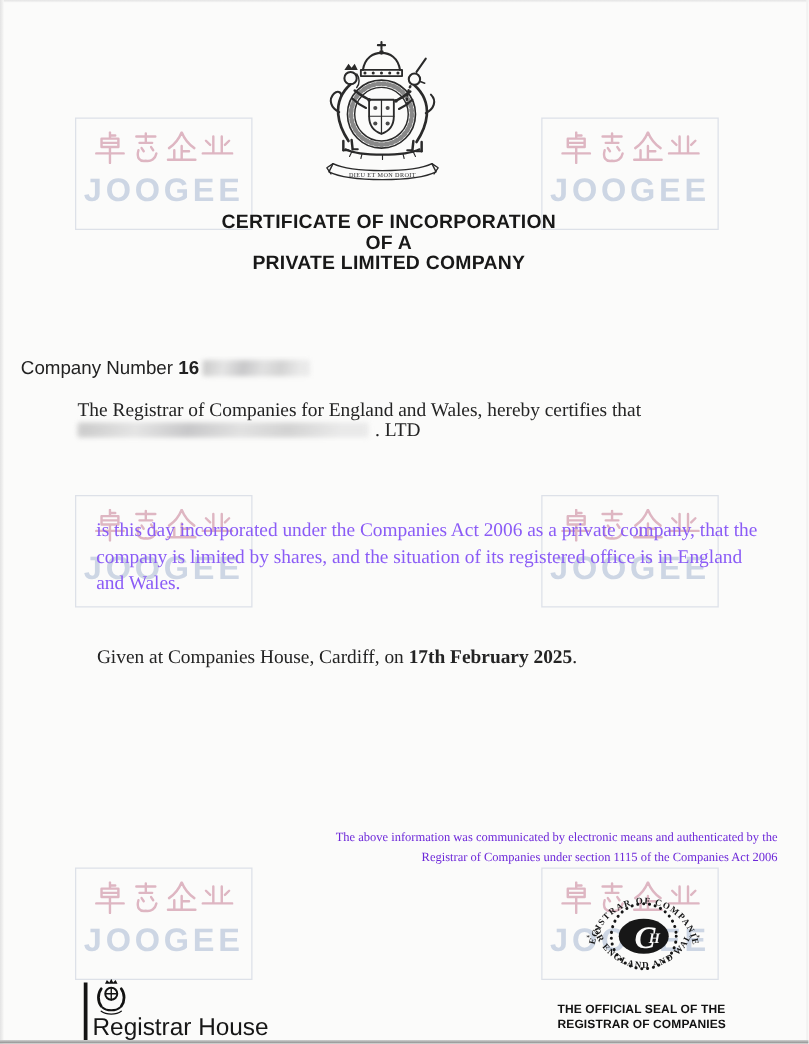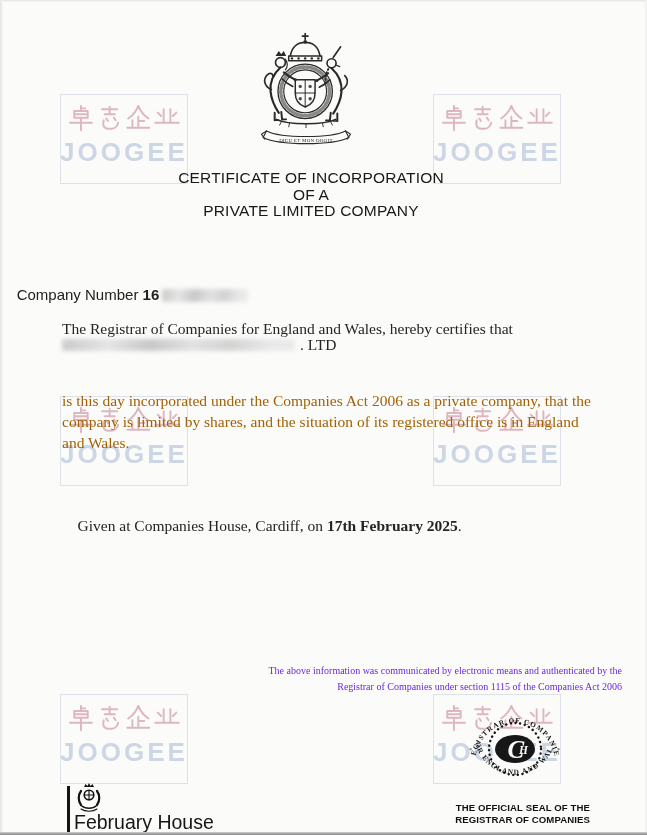--- a/index.html
+++ b/index.html
@@ -8,56 +8,56 @@
     background:#fbfbfa;overflow:hidden;
     font-family:"Liberation Serif",serif;color:#222;
   }
   
   .edge-top{position:absolute;left:0;top:0;width:647px;height:2px;background:linear-gradient(180deg,#e4e4e4,#f7f7f6);z-index:6;}
   .edge-left{position:absolute;left:0;top:0;width:3px;height:835px;background:linear-gradient(90deg,#e3e3e3,#f7f7f6);z-index:6;}
   .edge-right{position:absolute;right:0;top:0;width:2px;height:835px;background:#f2f2f1;z-index:6;}
   .edge-bottom{position:absolute;left:0;bottom:0;width:647px;height:3px;background:linear-gradient(0deg,#868686,#cfcfcf);z-index:6;}
 
   
-  .wm{position:absolute;width:128px;height:90px;box-sizing:border-box;
+  .wm{position:absolute;width:142px;height:90px;box-sizing:border-box;
       border:1px solid rgba(185,194,210,0.45);z-index:1;
       display:flex;flex-direction:column;align-items:center;padding-top:10px;}
   .wm .cn-glyphs{opacity:.85;}
   .wm .en{font-family:"Liberation Sans",sans-serif;font-size:26px;font-weight:700;
       letter-spacing:3px;color:#cdd6e4;line-height:1;margin-top:7px;}
   .wm-tl{left:60px;top:94px;} .wm-tr{left:433px;top:94px;}
   .wm-ml{left:60px;top:396px;} .wm-mr{left:433px;top:396px;}
   .wm-bl{left:60px;top:694px;} .wm-br{left:433px;top:694px;}
 
   .arms{position:absolute;left:240px;top:32px;z-index:2;}
 
   .heading{position:absolute;left:0;top:170px;width:622px;text-align:center;z-index:2;
-    font-family:"Liberation Sans",sans-serif;font-weight:400;font-size:15.5px;
+    font-family:"Liberation Sans",sans-serif;font-weight:700;font-size:15.5px;
     line-height:16.5px;color:#181818;letter-spacing:.2px;}
 
   .company-number{position:absolute;left:0;top:269px;width:640px;text-align:left;z-index:2;
     font-family:"Liberation Sans",sans-serif;font-size:15px;color:#222;white-space:pre;}
   .cnum-bold{font-weight:700;}
 
   .redact{display:inline-block;border-radius:2px;filter:blur(2px);opacity:.85;
     background:linear-gradient(100deg,#c7c7c7 4%,#e1e1e1 20%,#bfbfc1 38%,#dddddd 56%,#cccccc 72%,#e7e7e7 90%);}
   .redact-num{width:86px;height:13px;margin-left:3px;vertical-align:-2px;}
   .redact-name{width:233px;height:12px;margin-right:5px;vertical-align:-1px;}
 
   .certify{position:absolute;left:62px;top:320px;font-size:15.5px;z-index:2;color:#242424;}
   .company-name{position:absolute;left:62px;top:336px;font-size:15.5px;z-index:2;color:#242424;}
-  .body-par{position:absolute;left:62px;top:390px;width:532px;font-size:15.5px;line-height:21px;z-index:2;color:#a16207;}
+  .body-par{position:absolute;left:62px;top:414px;width:532px;font-size:15.5px;line-height:21px;z-index:2;color:#8b5cf6;padding-left:15px;}
   .given{position:absolute;left:62px;top:499px;font-size:15.5px;z-index:2;color:#242424;white-space:pre;}
   .given-date{font-weight:700;}
 
   .footer-note{position:absolute;left:0;top:663px;width:622px;text-align:right;z-index:2;
     font-size:10px;line-height:15.5px;color:#6d28d9;}
 
   .seal{position:absolute;left:453px;top:700px;z-index:3;}
-  .seal-caption{position:absolute;left:446px;top:802px;width:144px;text-align:right;z-index:3;
+  .seal-caption{position:absolute;left:446px;top:802px;width:144px;text-align:left;z-index:3;
     font-family:"Liberation Sans",sans-serif;font-weight:700;font-size:9.6px;
     line-height:11.5px;color:#111;letter-spacing:.1px;}
 
   .ch-bar{position:absolute;left:67px;top:786px;width:3px;height:47px;background:#141414;z-index:2;}
   .ch-crest{position:absolute;left:76px;top:782px;z-index:2;}
   .ch-name{position:absolute;left:74px;top:811px;z-index:2;
     font-family:"Liberation Sans",sans-serif;font-size:19.5px;color:#161616;}
 </style>
 </head>
 <body>
@@ -239,15 +239,15 @@
     <path d="M8,5 l1.5,-3 2,2 1.5,-3 1.5,3 2,-2 1.5,3 z" fill="#121212"></path>
     <g fill="none" stroke="#121212" stroke-linecap="round">
       <circle cx="13" cy="13" r="4.8" stroke-width="1.6"></circle>
       <path d="M13,9 v9 M9,13 h8" stroke-width="1.1"></path>
       <path d="M5,9 C2,13 2,19 5,23" stroke-width="2.2"></path>
       <path d="M21,9 C24,13 24,19 21,23" stroke-width="2.2"></path>
       <path d="M6,24 C9,27 17,27 20,24" stroke-width="1.6"></path>
       <path d="M5,27 C9,30 17,30 21,27" stroke-width="1.1"></path>
     </g>
   </svg>
-  <div class="ch-name">February House</div>
+  <div class="ch-name">Registrar House</div>
 
 </div>
 
 </body></html>

